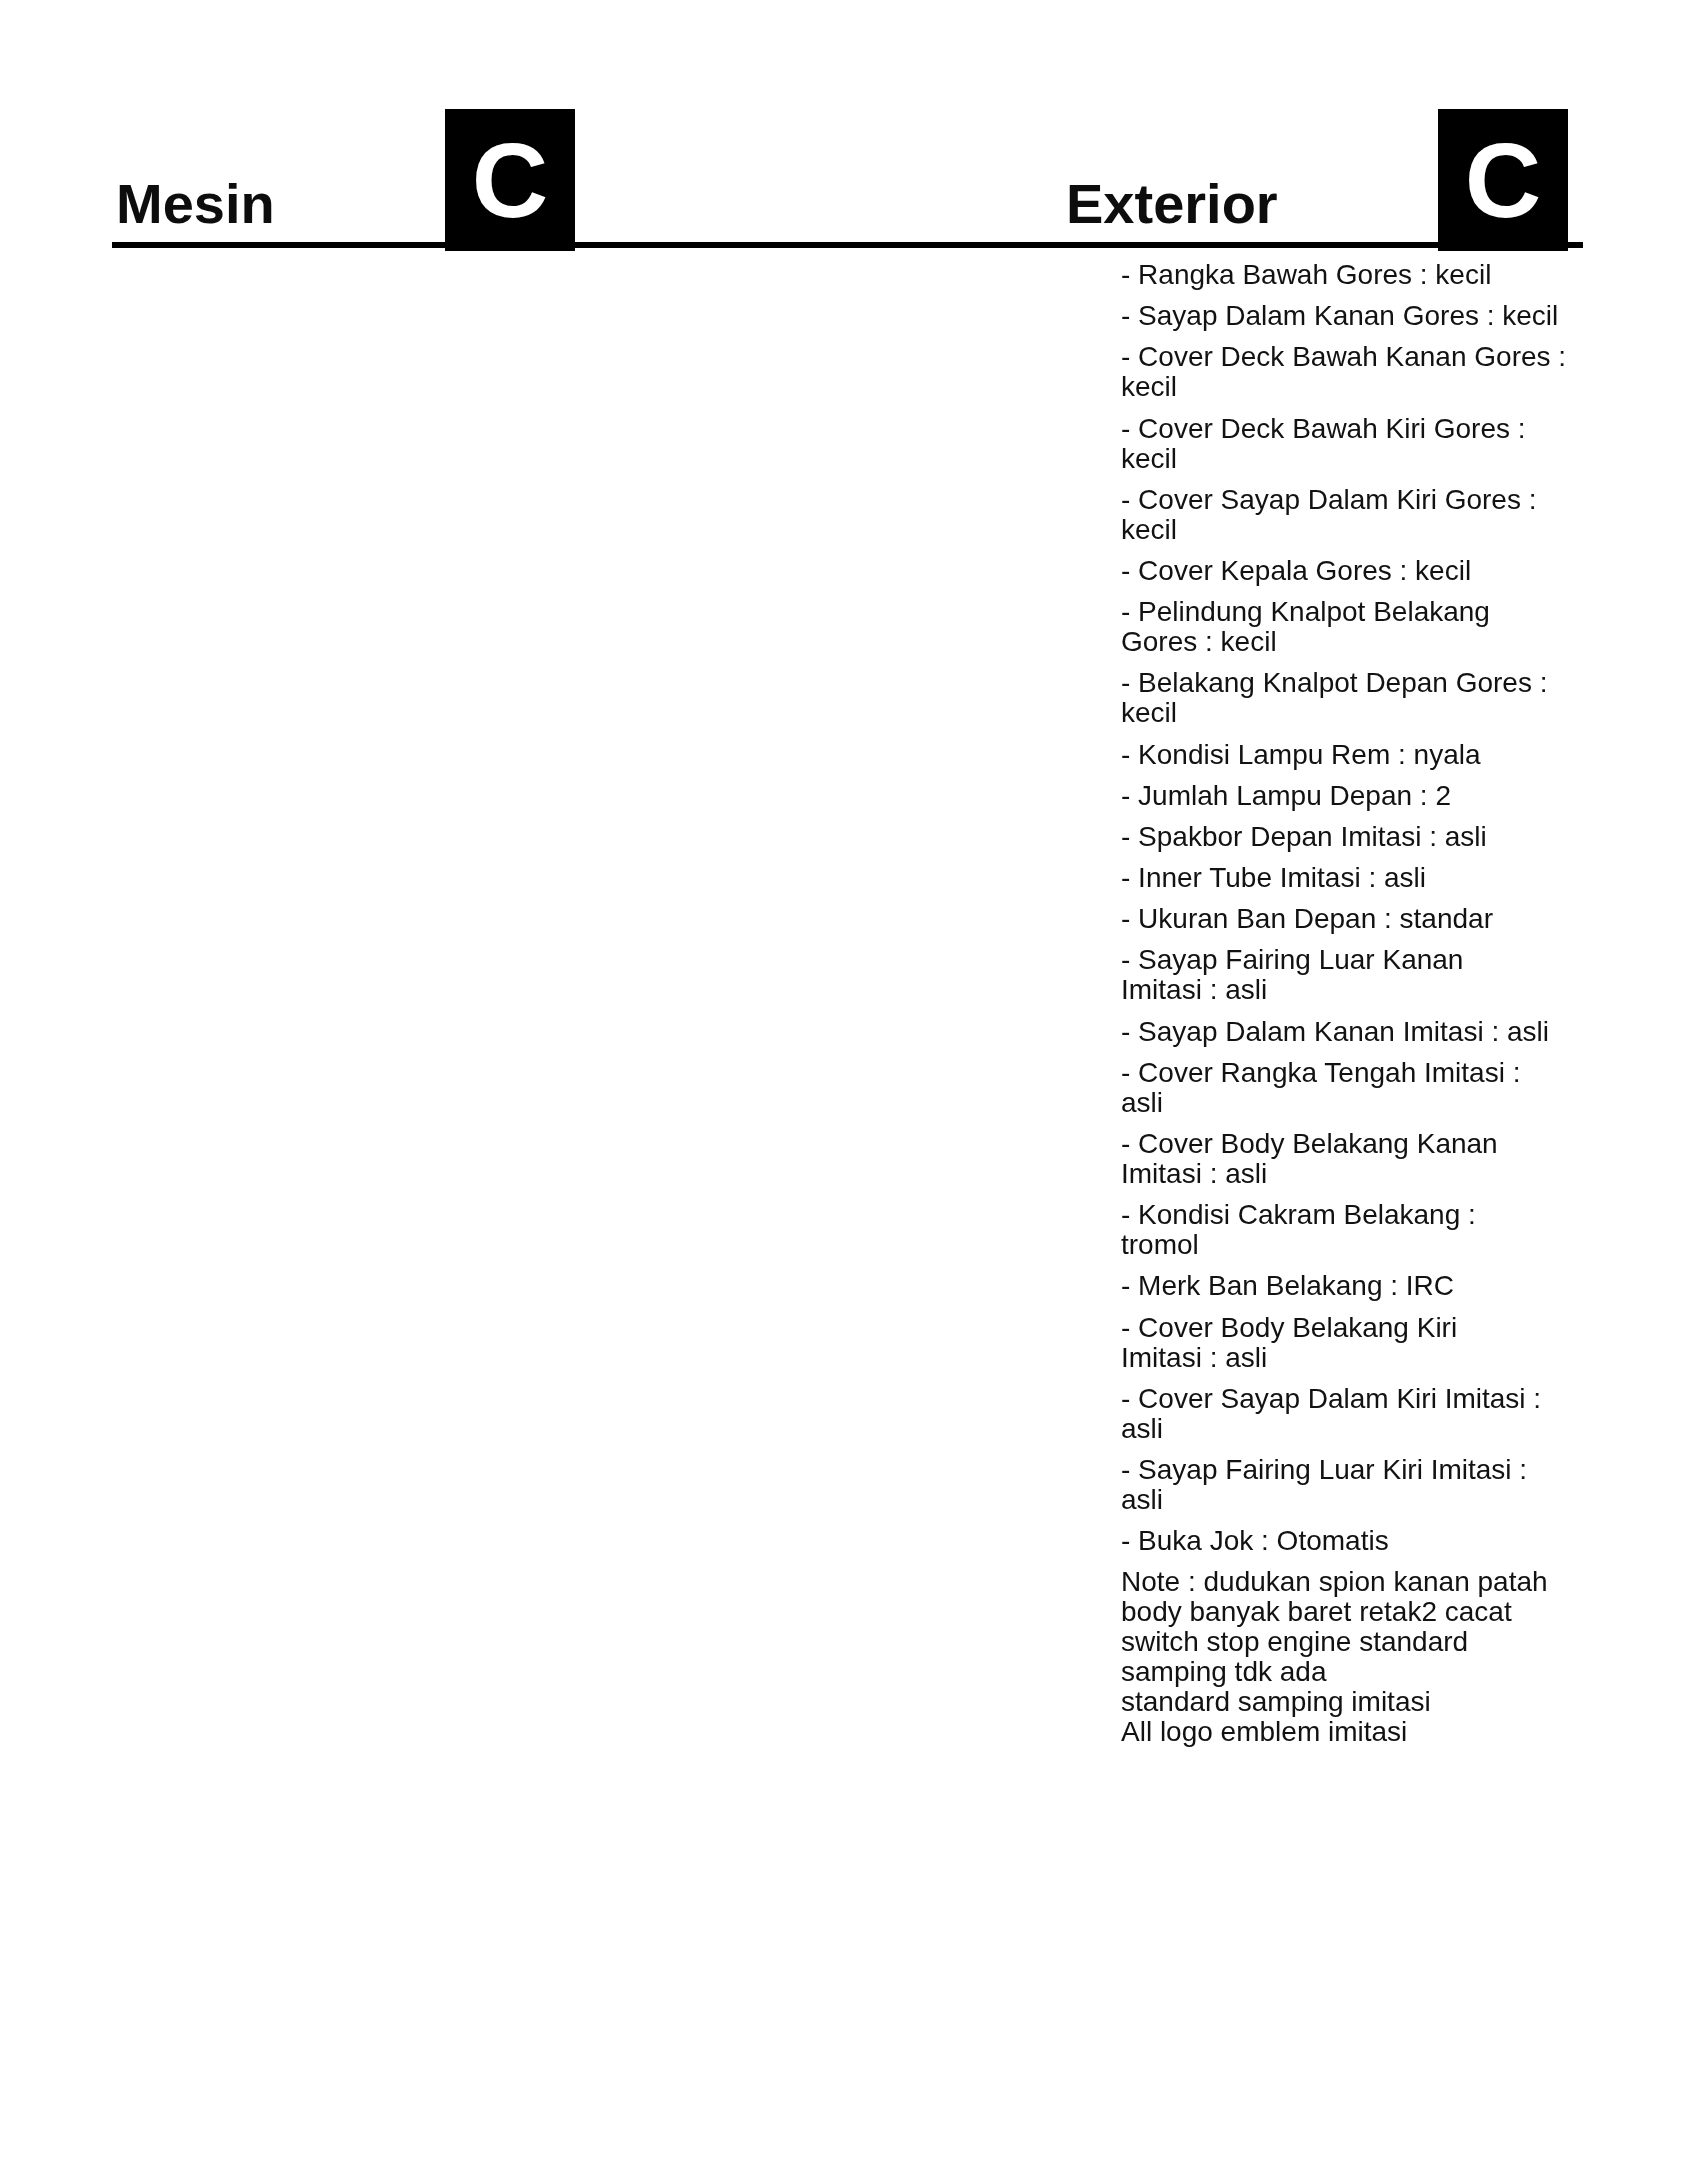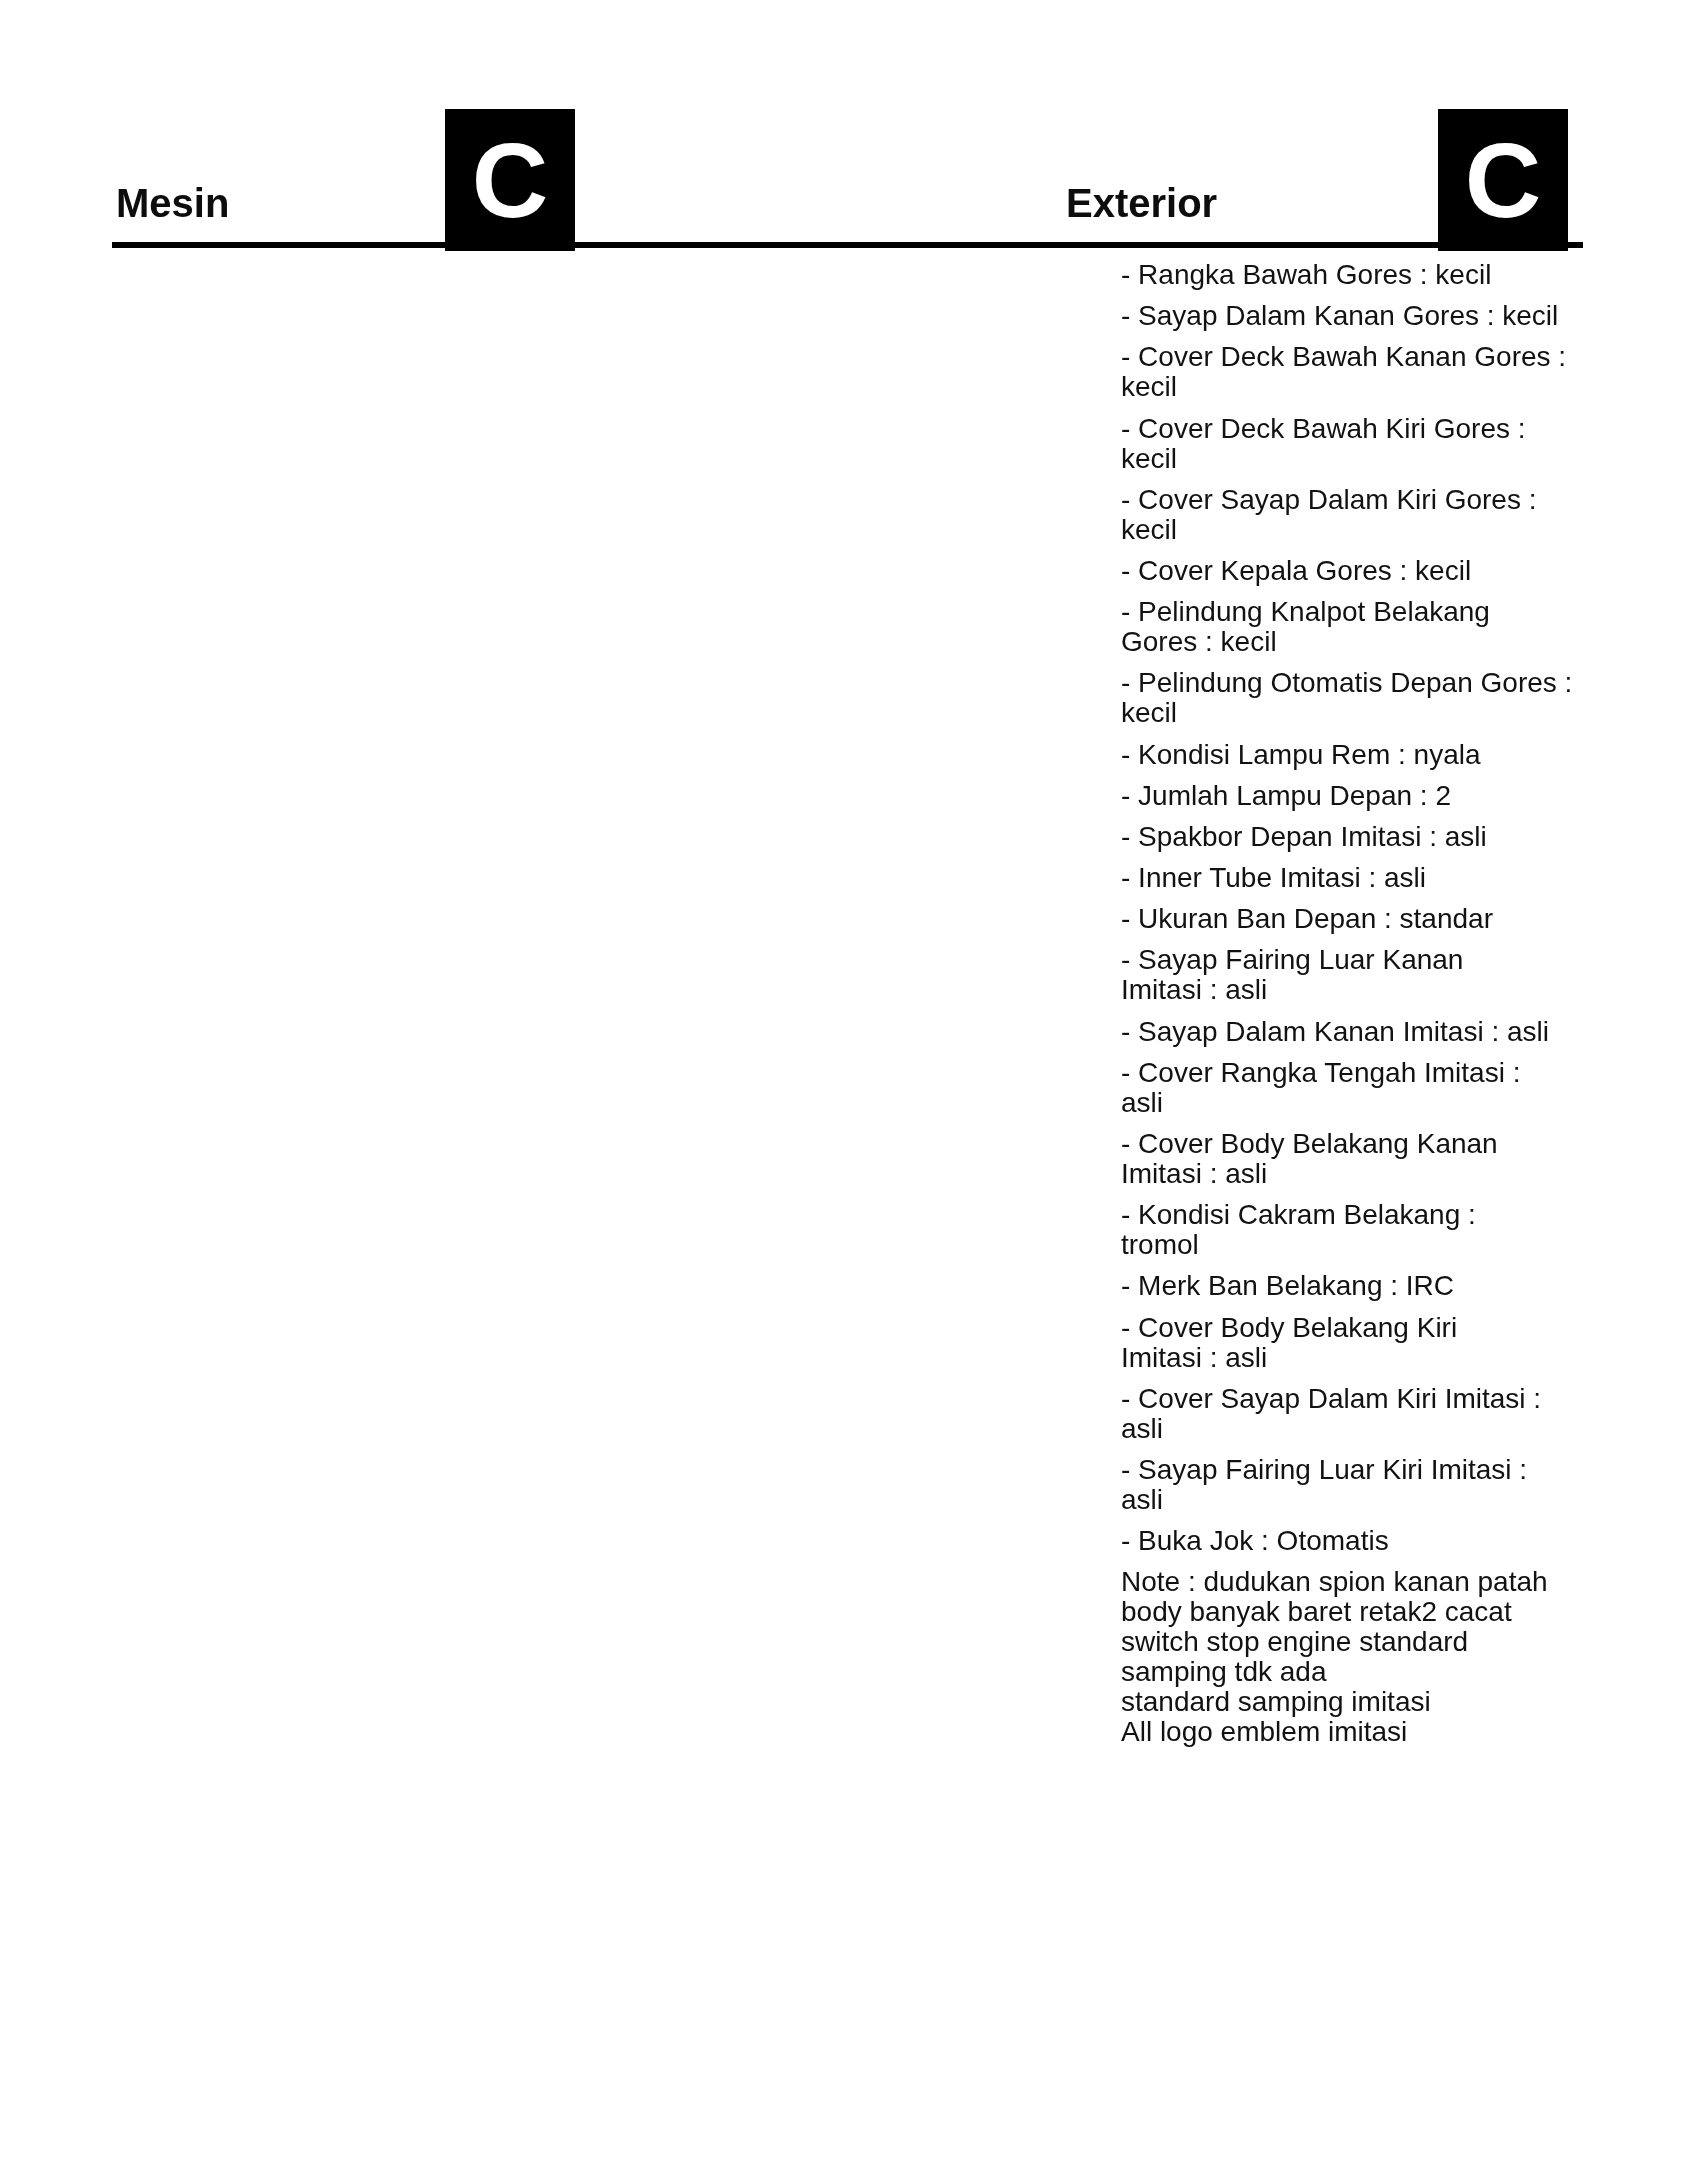--- a/index.html
+++ b/index.html
@@ -20,21 +20,21 @@
     position: absolute;
     left: 112px;
     top: 242px;
     width: 1471px;
     height: 6px;
     background: #000000;
   }
   .section-title {
     position: absolute;
     top: 177px;
-    font-size: 40px;
+    font-size: 56px;
     font-weight: 700;
     line-height: 53px;
     color: #0d0d0d;
     white-space: nowrap;
   }
   #mesin-title { left: 116px; }
   #exterior-title { left: 1066px; }
   .grade-badge {
     position: absolute;
     top: 109px;
@@ -88,21 +88,21 @@
       <p class="list-item">- Sayap Dalam Kanan Gores : kecil</p>
       <p class="list-item">- Cover Deck Bawah Kanan Gores :
 kecil</p>
       <p class="list-item">- Cover Deck Bawah Kiri Gores :
 kecil</p>
       <p class="list-item">- Cover Sayap Dalam Kiri Gores :
 kecil</p>
       <p class="list-item">- Cover Kepala Gores : kecil</p>
       <p class="list-item">- Pelindung Knalpot Belakang
 Gores : kecil</p>
-      <p class="list-item">- Pelindung Otomatis Depan Gores :
+      <p class="list-item">- Belakang Knalpot Depan Gores :
 kecil</p>
       <p class="list-item">- Kondisi Lampu Rem : nyala</p>
       <p class="list-item">- Jumlah Lampu Depan : 2</p>
       <p class="list-item">- Spakbor Depan Imitasi : asli</p>
       <p class="list-item">- Inner Tube Imitasi : asli</p>
       <p class="list-item">- Ukuran Ban Depan : standar</p>
       <p class="list-item">- Sayap Fairing Luar Kanan
 Imitasi : asli</p>
       <p class="list-item">- Sayap Dalam Kanan Imitasi : asli</p>
       <p class="list-item">- Cover Rangka Tengah Imitasi :

